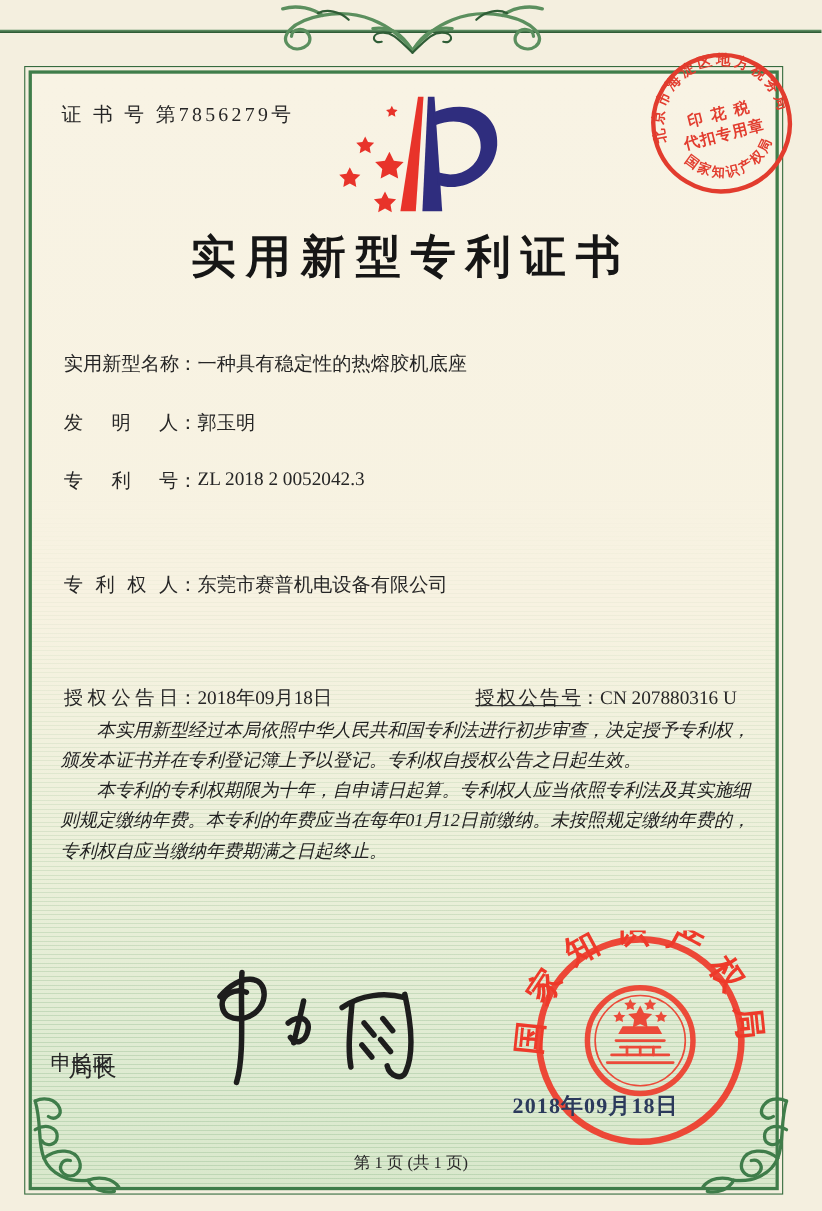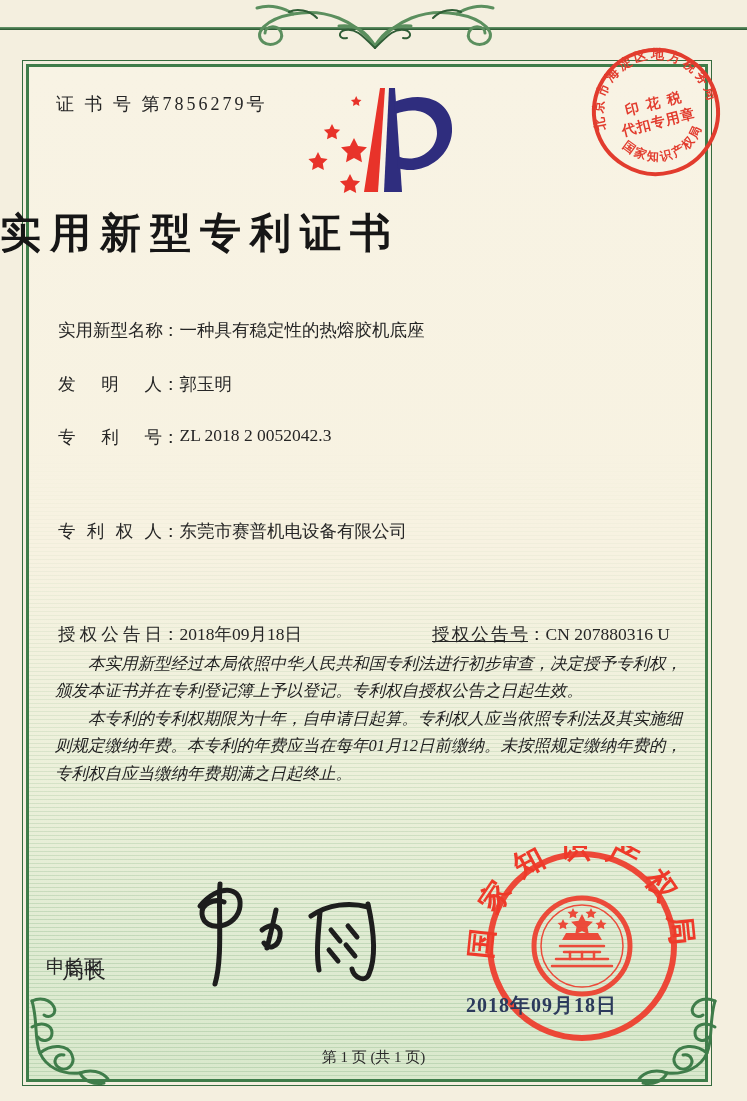--- a/index.html
+++ b/index.html
@@ -27,21 +27,21 @@
     background:repeating-linear-gradient(180deg,rgba(120,170,120,.28) 0 1px,rgba(0,0,0,0) 1px 4px);
     -webkit-mask-image:linear-gradient(180deg,rgba(0,0,0,0) 0 38%,rgba(0,0,0,.45) 60%,#000 85%);
     mask-image:linear-gradient(180deg,rgba(0,0,0,0) 0 38%,rgba(0,0,0,.45) 60%,#000 85%);}
   .corner{position:absolute;width:96px;height:96px;z-index:3;}
   .corner.bl{left:24px;bottom:8px;}
   .corner.br{right:24px;bottom:8px;transform:scaleX(-1);}
 
   
   .cert-no{position:absolute;left:56px;top:92px;font-size:18px;letter-spacing:3px;z-index:5;}
   .logo{position:absolute;left:288px;top:80px;width:185px;height:118px;z-index:5;}
-  .title{position:absolute;left:0;top:206px;width:747px;
+  .title{position:absolute;left:0;top:206px;width:747px;text-align:center;
     font-size:41px;font-weight:bold;letter-spacing:9px;color:#161616;z-index:5;}
 
   
   .row{position:absolute;left:58px;font-size:17.5px;z-index:5;white-space:nowrap;}
   .row .lbl{display:inline-block;width:104px;text-align:justify;text-align-last:justify;
     vertical-align:top;}
   .row .colon{vertical-align:top;}
   .row .val{vertical-align:top;}
   .row.addr{white-space:normal;width:635px;}
   .row.addr .val{display:inline-block;width:505px;margin-left:-70px;text-indent:70px;

